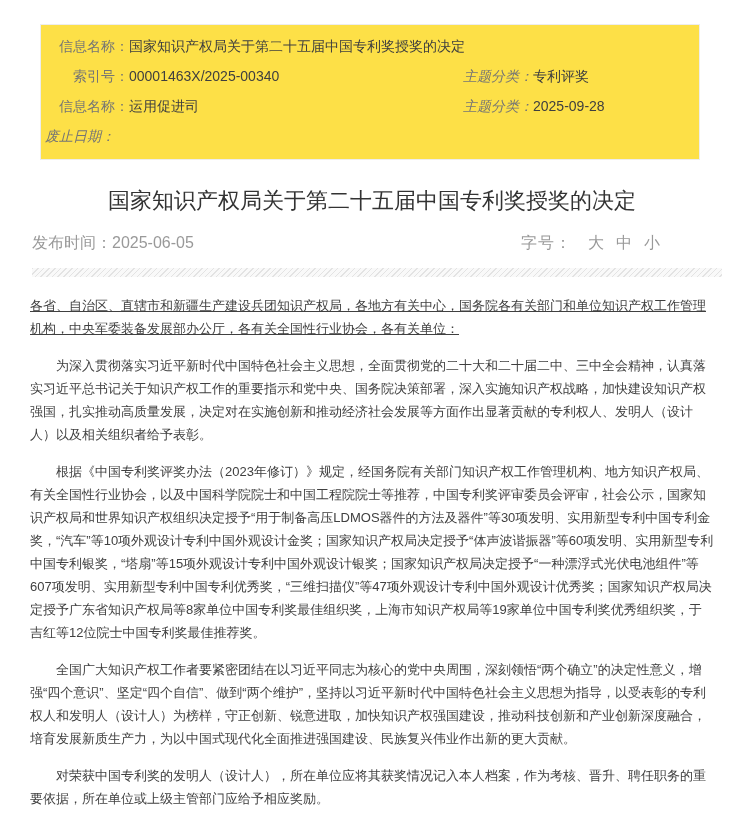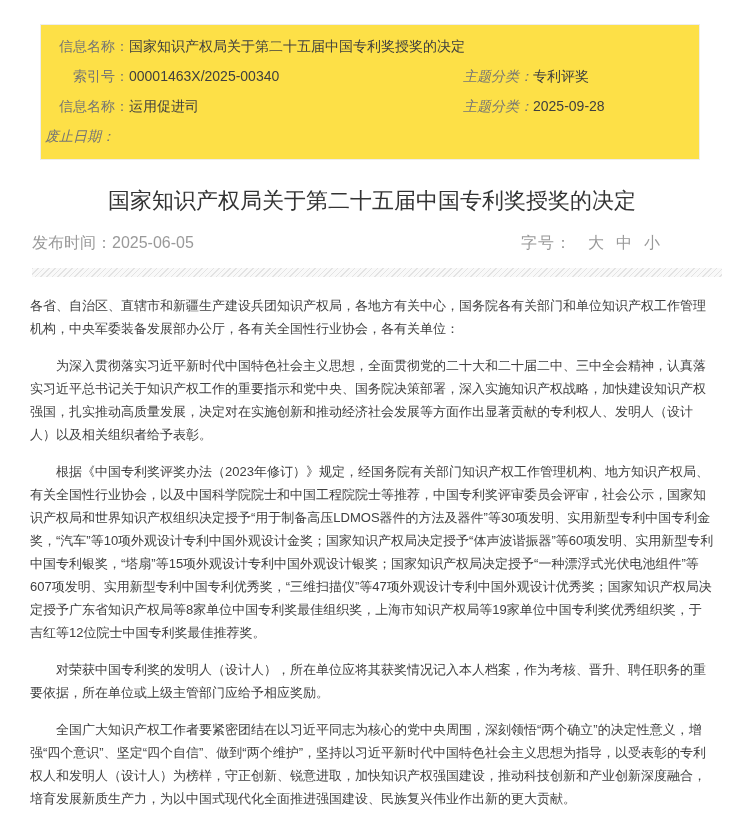--- a/index.html
+++ b/index.html
@@ -86,21 +86,21 @@
   .doc-body {
     margin: 17px 30px 0 30px;
     font-size: 13px;
     line-height: 23px;
     color: #404040;
   }
   .doc-body p {
     margin: 0 0 14px 0;
     text-indent: 2em;
   }
-  .doc-body p.no-indent { text-indent: 0; }
+  .doc-body p.no-indent { text-indent: 0; text-decoration: underline; }
 </style>
 </head>
 <body>
 
 <div class="page">
 
   <div class="meta-box">
     <div class="meta-row">
       <div class="meta-pair full">
         <span class="meta-label">信息名称：</span>
@@ -148,17 +148,17 @@
       <a class="fs-opt">小</a>
     </div>
   </div>
 
   <div class="divider"></div>
 
   <div class="doc-body">
     <p class="no-indent">各省、自治区、直辖市和新疆生产建设兵团知识产权局，各地方有关中心，国务院各有关部门和单位知识产权工作管理机构，中央军委装备发展部办公厅，各有关全国性行业协会，各有关单位：</p>
     <p>为深入贯彻落实习近平新时代中国特色社会主义思想，全面贯彻党的二十大和二十届二中、三中全会精神，认真落实习近平总书记关于知识产权工作的重要指示和党中央、国务院决策部署，深入实施知识产权战略，加快建设知识产权强国，扎实推动高质量发展，决定对在实施创新和推动经济社会发展等方面作出显著贡献的专利权人、发明人（设计人）以及相关组织者给予表彰。</p>
     <p>根据《中国专利奖评奖办法（2023年修订）》规定，经国务院有关部门知识产权工作管理机构、地方知识产权局、有关全国性行业协会，以及中国科学院院士和中国工程院院士等推荐，中国专利奖评审委员会评审，社会公示，国家知识产权局和世界知识产权组织决定授予“用于制备高压LDMOS器件的方法及器件”等30项发明、实用新型专利中国专利金奖，“汽车”等10项外观设计专利中国外观设计金奖；国家知识产权局决定授予“体声波谐振器”等60项发明、实用新型专利中国专利银奖，“塔扇”等15项外观设计专利中国外观设计银奖；国家知识产权局决定授予“一种漂浮式光伏电池组件”等607项发明、实用新型专利中国专利优秀奖，“三维扫描仪”等47项外观设计专利中国外观设计优秀奖；国家知识产权局决定授予广东省知识产权局等8家单位中国专利奖最佳组织奖，上海市知识产权局等19家单位中国专利奖优秀组织奖，于吉红等12位院士中国专利奖最佳推荐奖。</p>
+    <p>全国广大知识产权工作者要紧密团结在以习近平同志为核心的党中央周围，深刻领悟“两个确立”的决定性意义，增强“四个意识”、坚定“四个自信”、做到“两个维护”，坚持以习近平新时代中国特色社会主义思想为指导，以受表彰的专利权人和发明人（设计人）为榜样，守正创新、锐意进取，加快知识产权强国建设，推动科技创新和产业创新深度融合，培育发展新质生产力，为以中国式现代化全面推进强国建设、民族复兴伟业作出新的更大贡献。</p>
     <p>对荣获中国专利奖的发明人（设计人），所在单位应将其获奖情况记入本人档案，作为考核、晋升、聘任职务的重要依据，所在单位或上级主管部门应给予相应奖励。</p>
-    <p>全国广大知识产权工作者要紧密团结在以习近平同志为核心的党中央周围，深刻领悟“两个确立”的决定性意义，增强“四个意识”、坚定“四个自信”、做到“两个维护”，坚持以习近平新时代中国特色社会主义思想为指导，以受表彰的专利权人和发明人（设计人）为榜样，守正创新、锐意进取，加快知识产权强国建设，推动科技创新和产业创新深度融合，培育发展新质生产力，为以中国式现代化全面推进强国建设、民族复兴伟业作出新的更大贡献。</p>
   </div>
 
 </div>
 
 </body></html>

